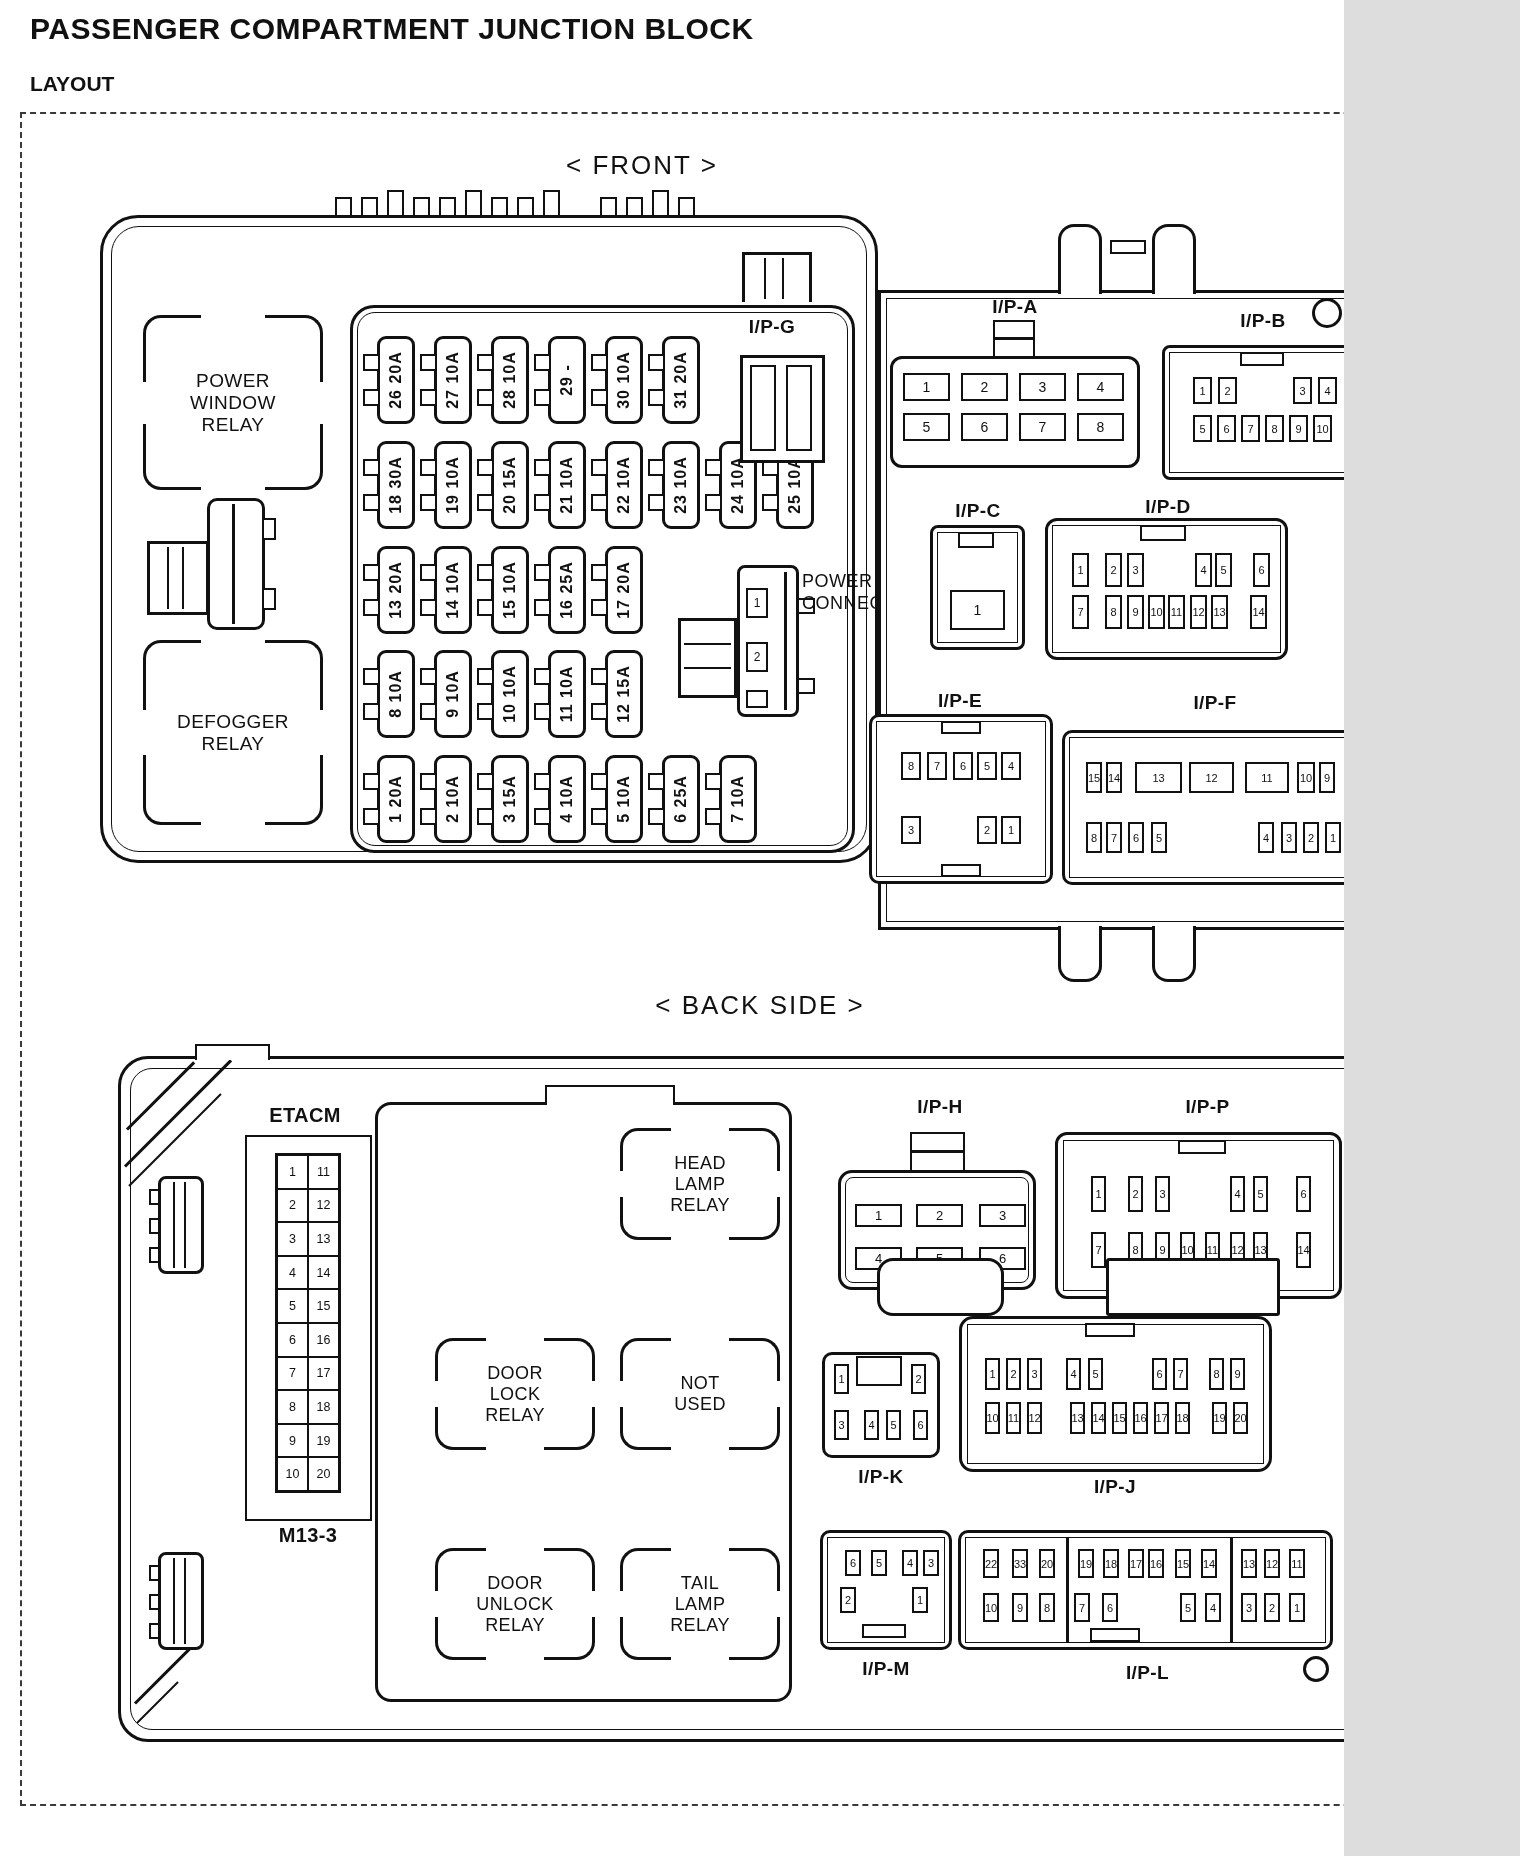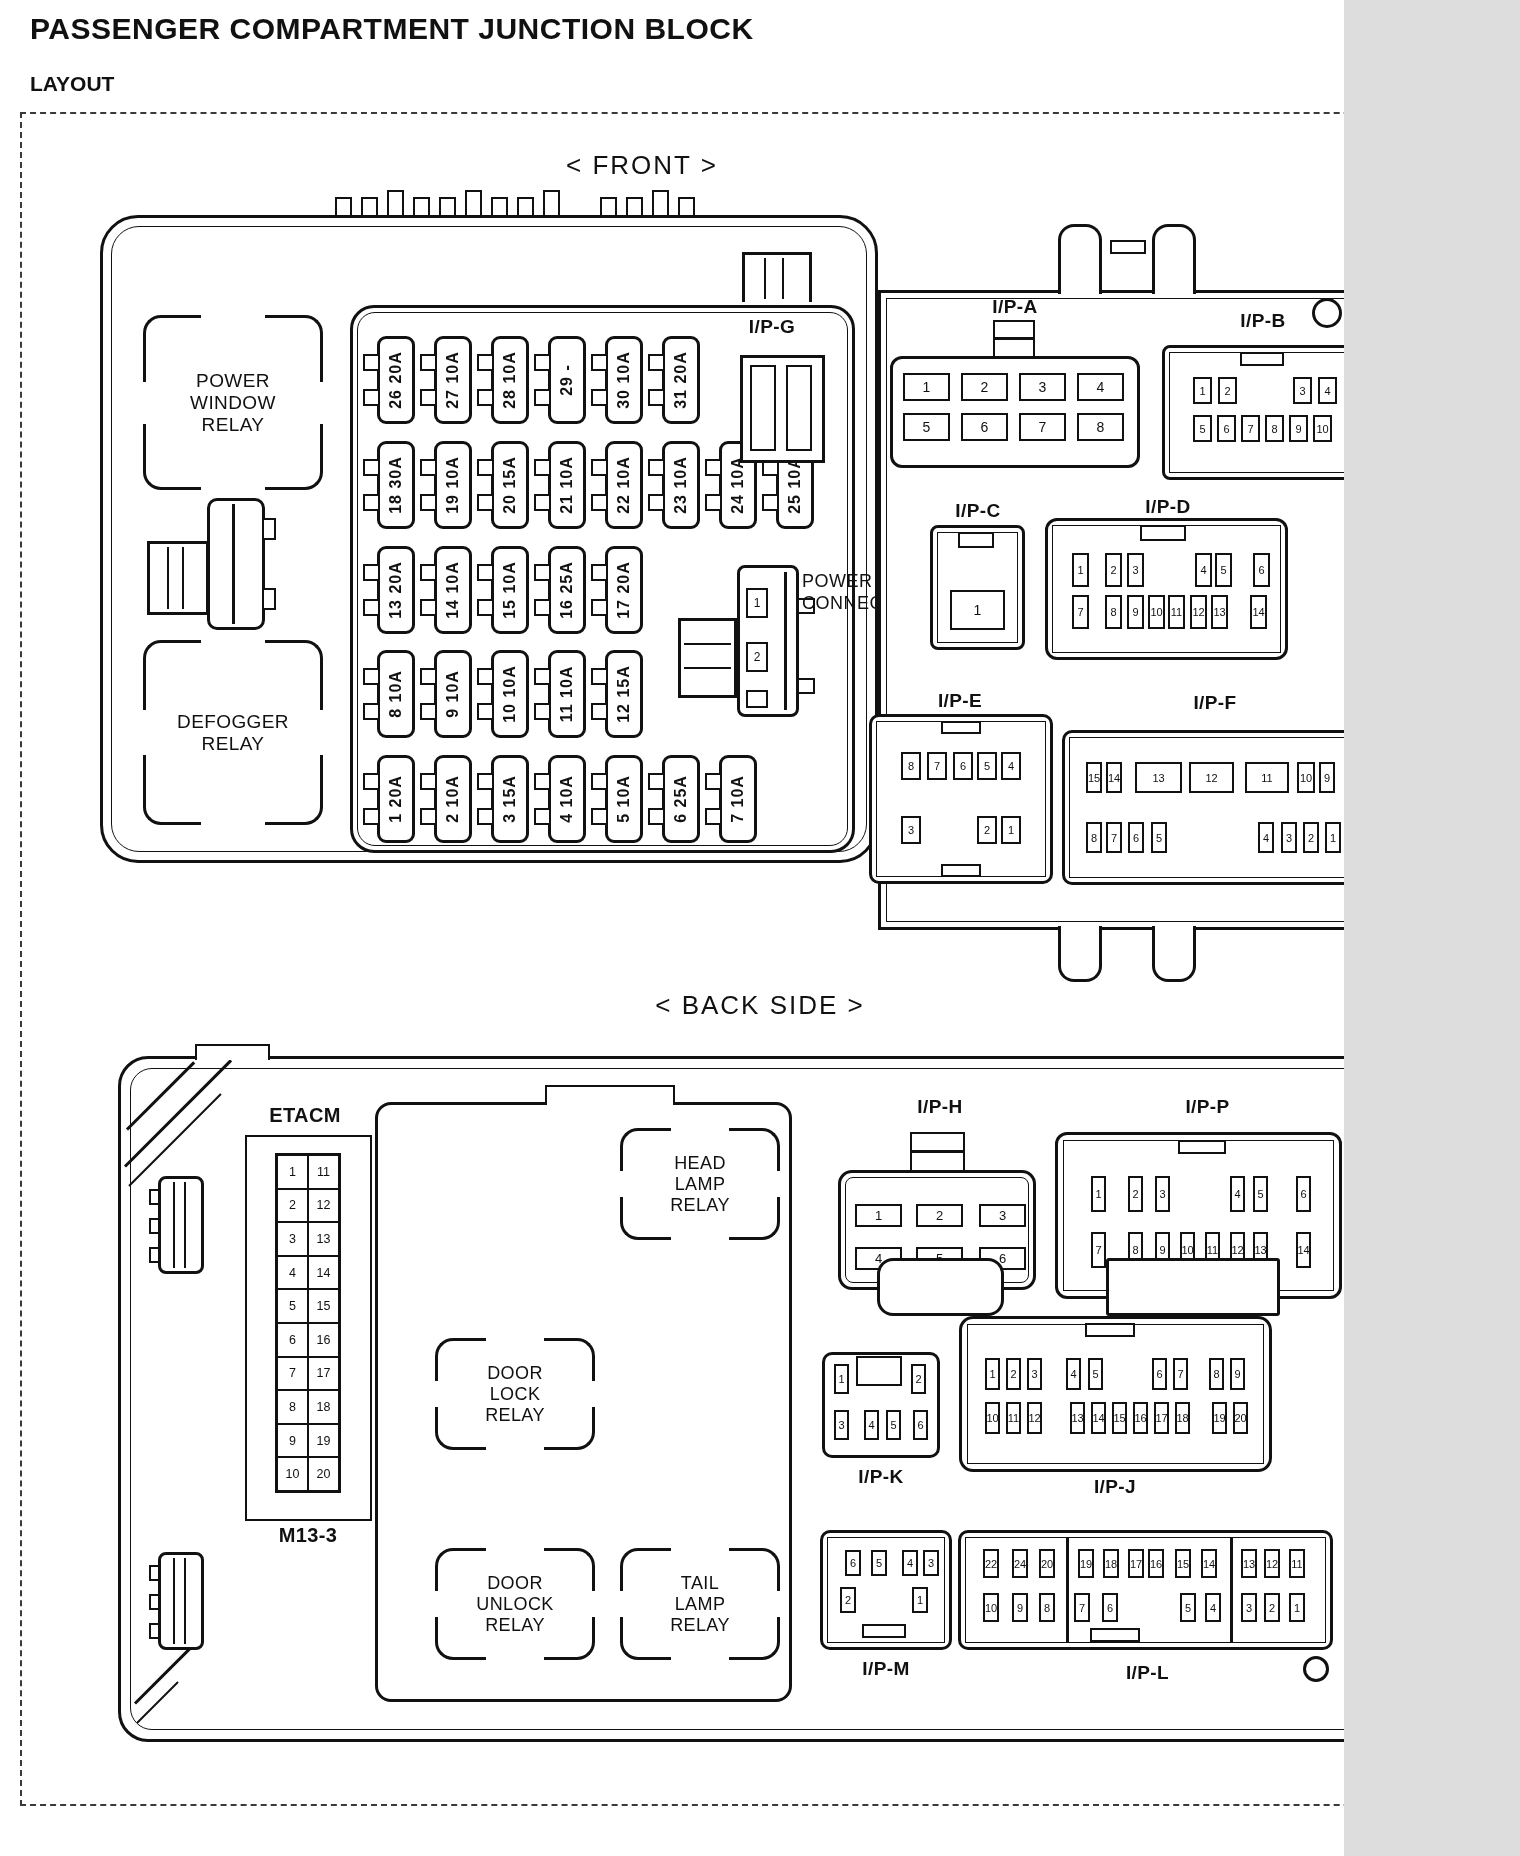--- a/index.html
+++ b/index.html
@@ -482,20 +482,30 @@
     <i class="c tl"></i>
       <i class="c tr"></i>
       <i class="c bl"></i>
       <i class="c br"></i>
     <div class="ctext" style="font-size:18px;line-height:21px">
         <div>DOOR</div>
         <div>LOCK</div>
         <div>RELAY</div>
       </div>
   </div>
+  <div class="cbox" style="left:620px;top:1338px;width:160px;height:112px">
+    <i class="c tl"></i>
+      <i class="c tr"></i>
+      <i class="c bl"></i>
+      <i class="c br"></i>
+    <div class="ctext" style="font-size:18px;line-height:21px">
+        <div>NOT</div>
+        <div>USED</div>
+      </div>
+  </div>
   <div class="cbox" style="left:435px;top:1548px;width:160px;height:112px">
     <i class="c tl"></i>
       <i class="c tr"></i>
       <i class="c bl"></i>
       <i class="c br"></i>
     <div class="ctext" style="font-size:18px;line-height:21px">
         <div>DOOR</div>
         <div>UNLOCK</div>
         <div>RELAY</div>
       </div>
@@ -623,21 +633,21 @@
   <div class="lbl" style="left:820px;top:1658px;width:132px">I/P-M</div>
 
   <div class="outline" style="left:958px;top:1530px;width:375px;height:120px;border-radius:10px;border-width:3px"></div>
   <div class="thin" style="left:965px;top:1537px;width:361px;height:106px"></div>
   <div class="divline" style="left:1066px;top:1537px;width:2.5px;height:106px"></div>
   <div class="divline" style="left:1230px;top:1537px;width:2.5px;height:106px"></div>
   <div class="notch" style="left:1090px;top:1628px;width:50px;height:14px"></div>
   <div class="prow pl" style="left:983px;top:1549px">
 
   <span>22</span>
-      <span style="margin-left: 13px;">24</span>
+      <span style="margin-left: 13px;">33</span>
       <span style="margin-left: 11px;">20</span>
       <span style="margin-left: 23px;">19</span>
       <span style="margin-left: 9px;">18</span>
       <span style="margin-left: 9px;">17</span>
       <span style="margin-left: 4px;">16</span>
       <span style="margin-left: 11px;">15</span>
       <span style="margin-left: 10px;">14</span>
       <span style="margin-left: 24px;">13</span>
       <span style="margin-left: 7px;">12</span>
       <span style="margin-left: 9px;">11</span>

